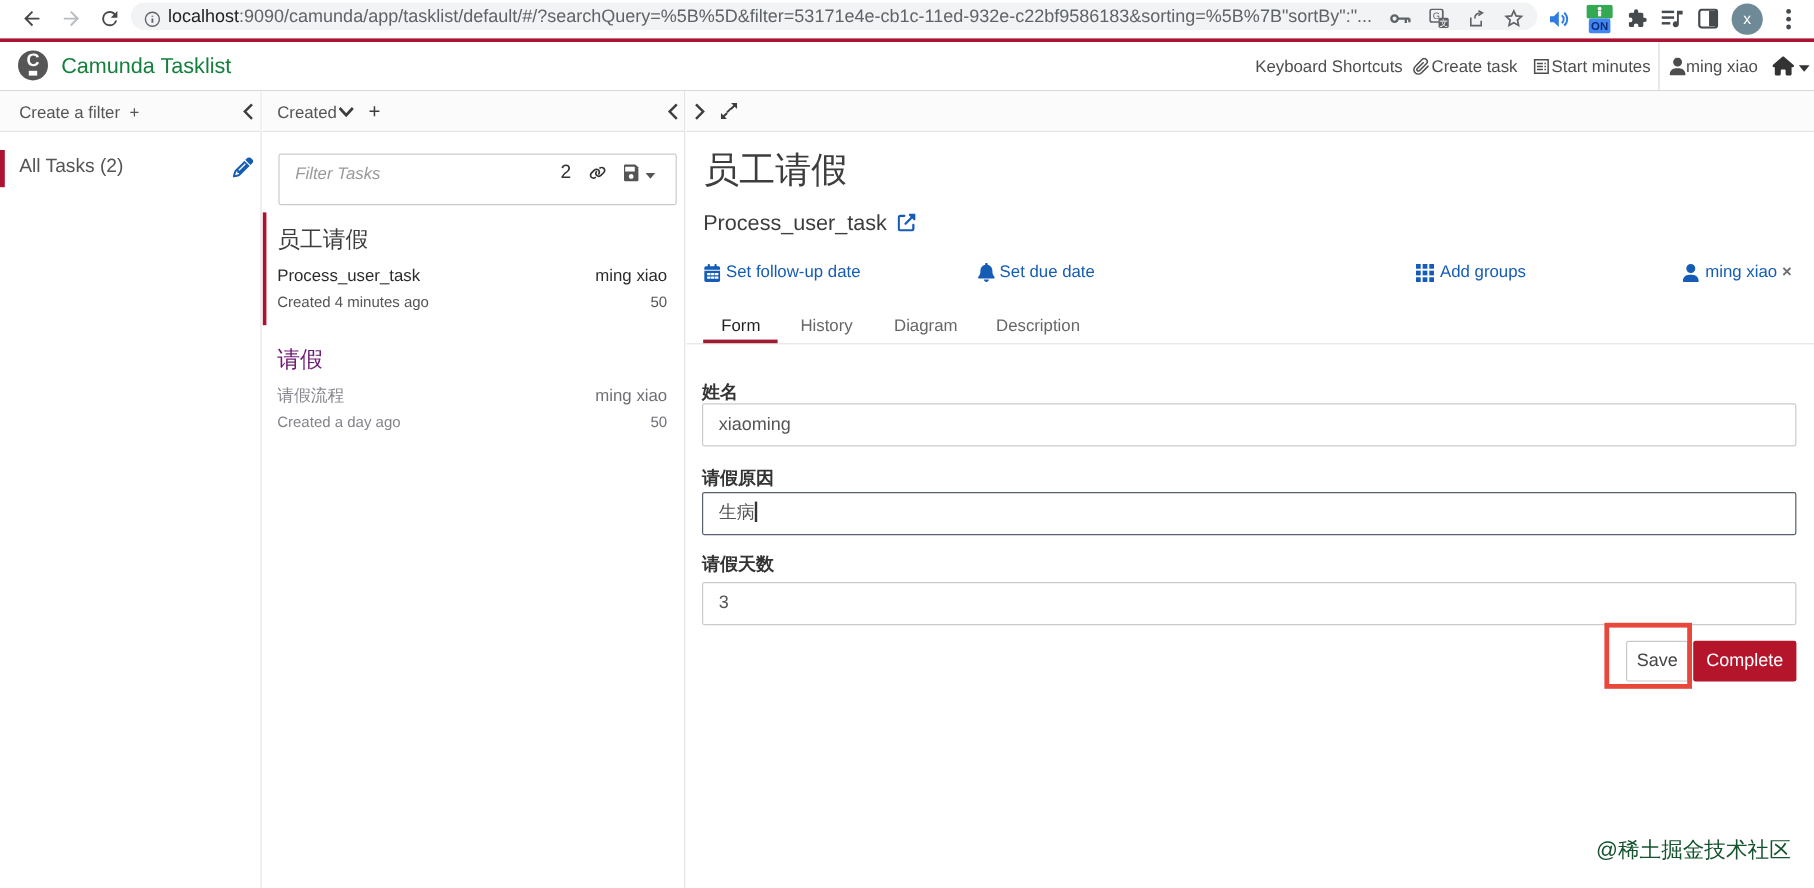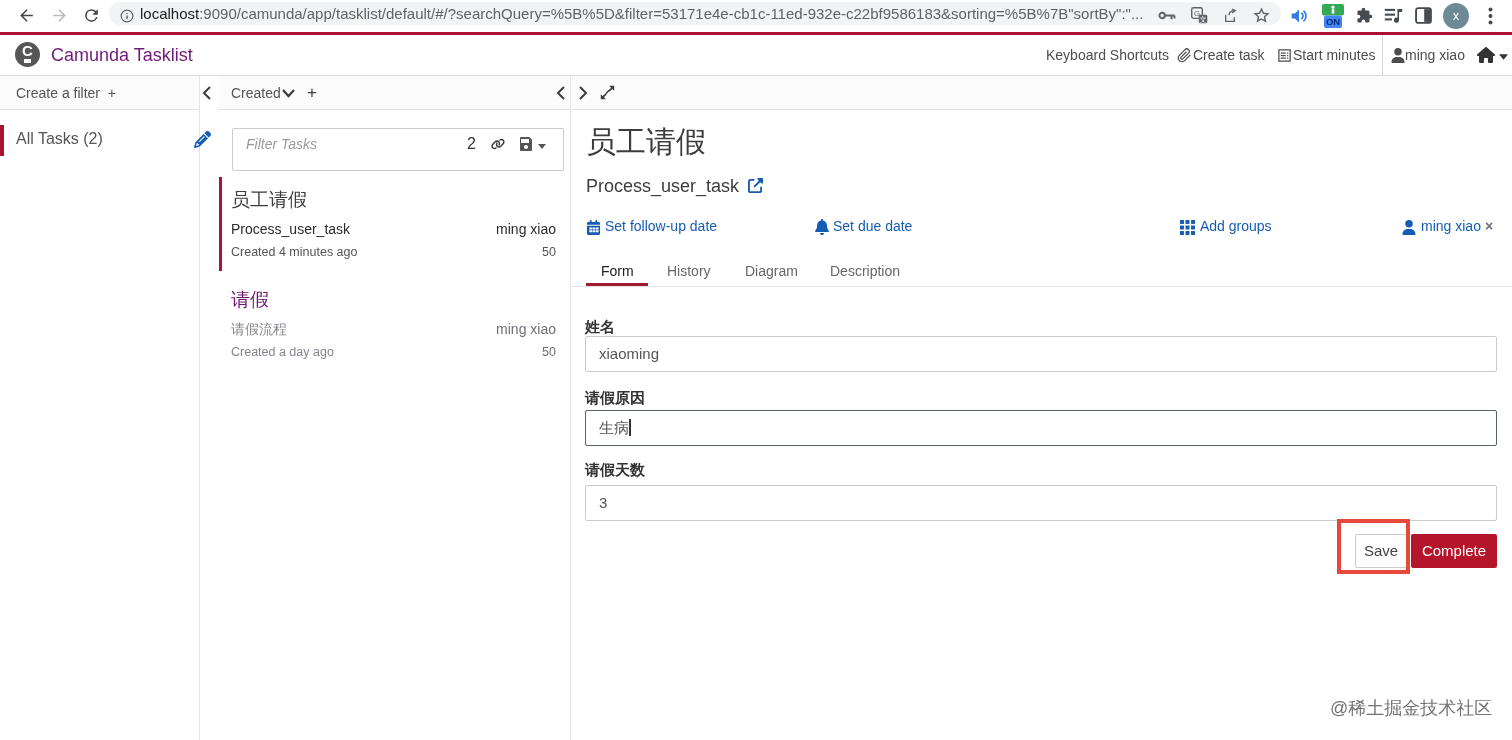--- a/index.html
+++ b/index.html
@@ -15,26 +15,26 @@
 .url b { color:#202124; font-weight:normal; }
 .redline { position:absolute; left:0; top:32px; width:1512px; height:3px; background:#ac1232; }
 
 .appbar { position:absolute; left:0; top:35px; width:1512px; height:41px;
   background:#fff; border-bottom:1px solid #d9d9d9; }
 .logo { position:absolute; left:15px; top:7px; width:25px; height:25px; border-radius:50%;
   background:#565656; }
 .logo .c { position:absolute; left:0; top:1px; width:25px; text-align:center; color:#fff;
   font-size:15px; font-weight:bold; line-height:16px; }
 .logo .u { position:absolute; left:9px; top:17px; width:7px; height:4px; background:#fff; }
-.brand { position:absolute; left:51px; top:10px; font-size:18px; color:#701a75; }
+.brand { position:absolute; left:51px; top:10px; font-size:18px; color:#15803d; }
 .hit { position:absolute; top:0; height:40px; line-height:40px; font-size:14px; color:#4d4d4d; white-space:nowrap; }
 .hsep { position:absolute; left:1382px; top:0; width:1px; height:40px; background:#d9d9d9; }
 
 .main { position:absolute; left:0; top:76px; width:1512px; height:664px; }
-.left  { position:absolute; left:0; top:0; width:200px; height:664px; border-right:1px solid #e4e4e4;text-decoration:underline; }
+.left  { position:absolute; left:0; top:0; width:218px; height:664px; border-right:1px solid #e4e4e4;text-decoration:underline; }
 .mid   { position:absolute; left:219px; top:0; width:352px; height:664px; border-right:1px solid #e4e4e4; }
 .rightp{ position:absolute; left:572px; top:0; width:1135px; height:664px; }
 .phead { position:absolute; left:0; top:0; right:0; height:34px; background:#fbfbfb;
   border-bottom:1px solid #e4e4e4; font-size:14px; color:#555; }
 
 .cfilter { position:absolute; left:16px; top:9px; }
 .alltasks { position:absolute; left:0; top:49px; width:218px; height:31px; }
 .alltasks .bar { position:absolute; left:0; top:0; width:4px; height:31px; background:#ac1232; }
 .alltasks .txt { position:absolute; left:16px; top:5px; font-size:16px; color:#555; }
 
@@ -69,21 +69,21 @@
 
 .fl { position:absolute; left:13px; font-size:15px; font-weight:bold; color:#333; }
 .fi { position:absolute; left:13px; width:912px; height:36px; border:1px solid #cbcbcb; border-radius:2px;
   background:#fff; font-size:15px; color:#555; line-height:34px; padding-left:13px; }
 .fi2 { border:1px solid #56616e; }
 .btn-save { position:absolute; left:783px; top:458px; width:52px; height:34px; background:#fff;
   border:1px solid #c9c9c9; border-radius:2px; font-size:15px; color:#444; text-align:center; line-height:32px; }
 .btn-complete { position:absolute; left:839px; top:458px; width:86px; height:34px; background:#b5152b;
   border-radius:2px; font-size:15px; color:#fff; text-align:center; line-height:34px; }
 .annot { position:absolute; left:765px; top:443px; width:73px; height:55px; border:4px solid #e8473b; }
-.watermark { position:absolute; left:758px; top:620px; font-size:18px; color:#737373; }
+.watermark { position:absolute; left:758px; top:620px; font-size:18px; color:#14532d; }
 </style>
 </head>
 <body>
 
 <div class="chrome">
   <div class="pill"></div>
   <svg class="abs" style="left:17px;top:6px" width="19" height="19" viewBox="0 0 24 24" fill="#474747">
       <path d="M20 11H7.8l5.6-5.6L12 4l-8 8 8 8 1.4-1.4L7.8 13H20z"></path>
     </svg>
   <svg class="abs" style="left:50px;top:6px" width="19" height="19" viewBox="0 0 24 24" fill="#b7bcc1">

